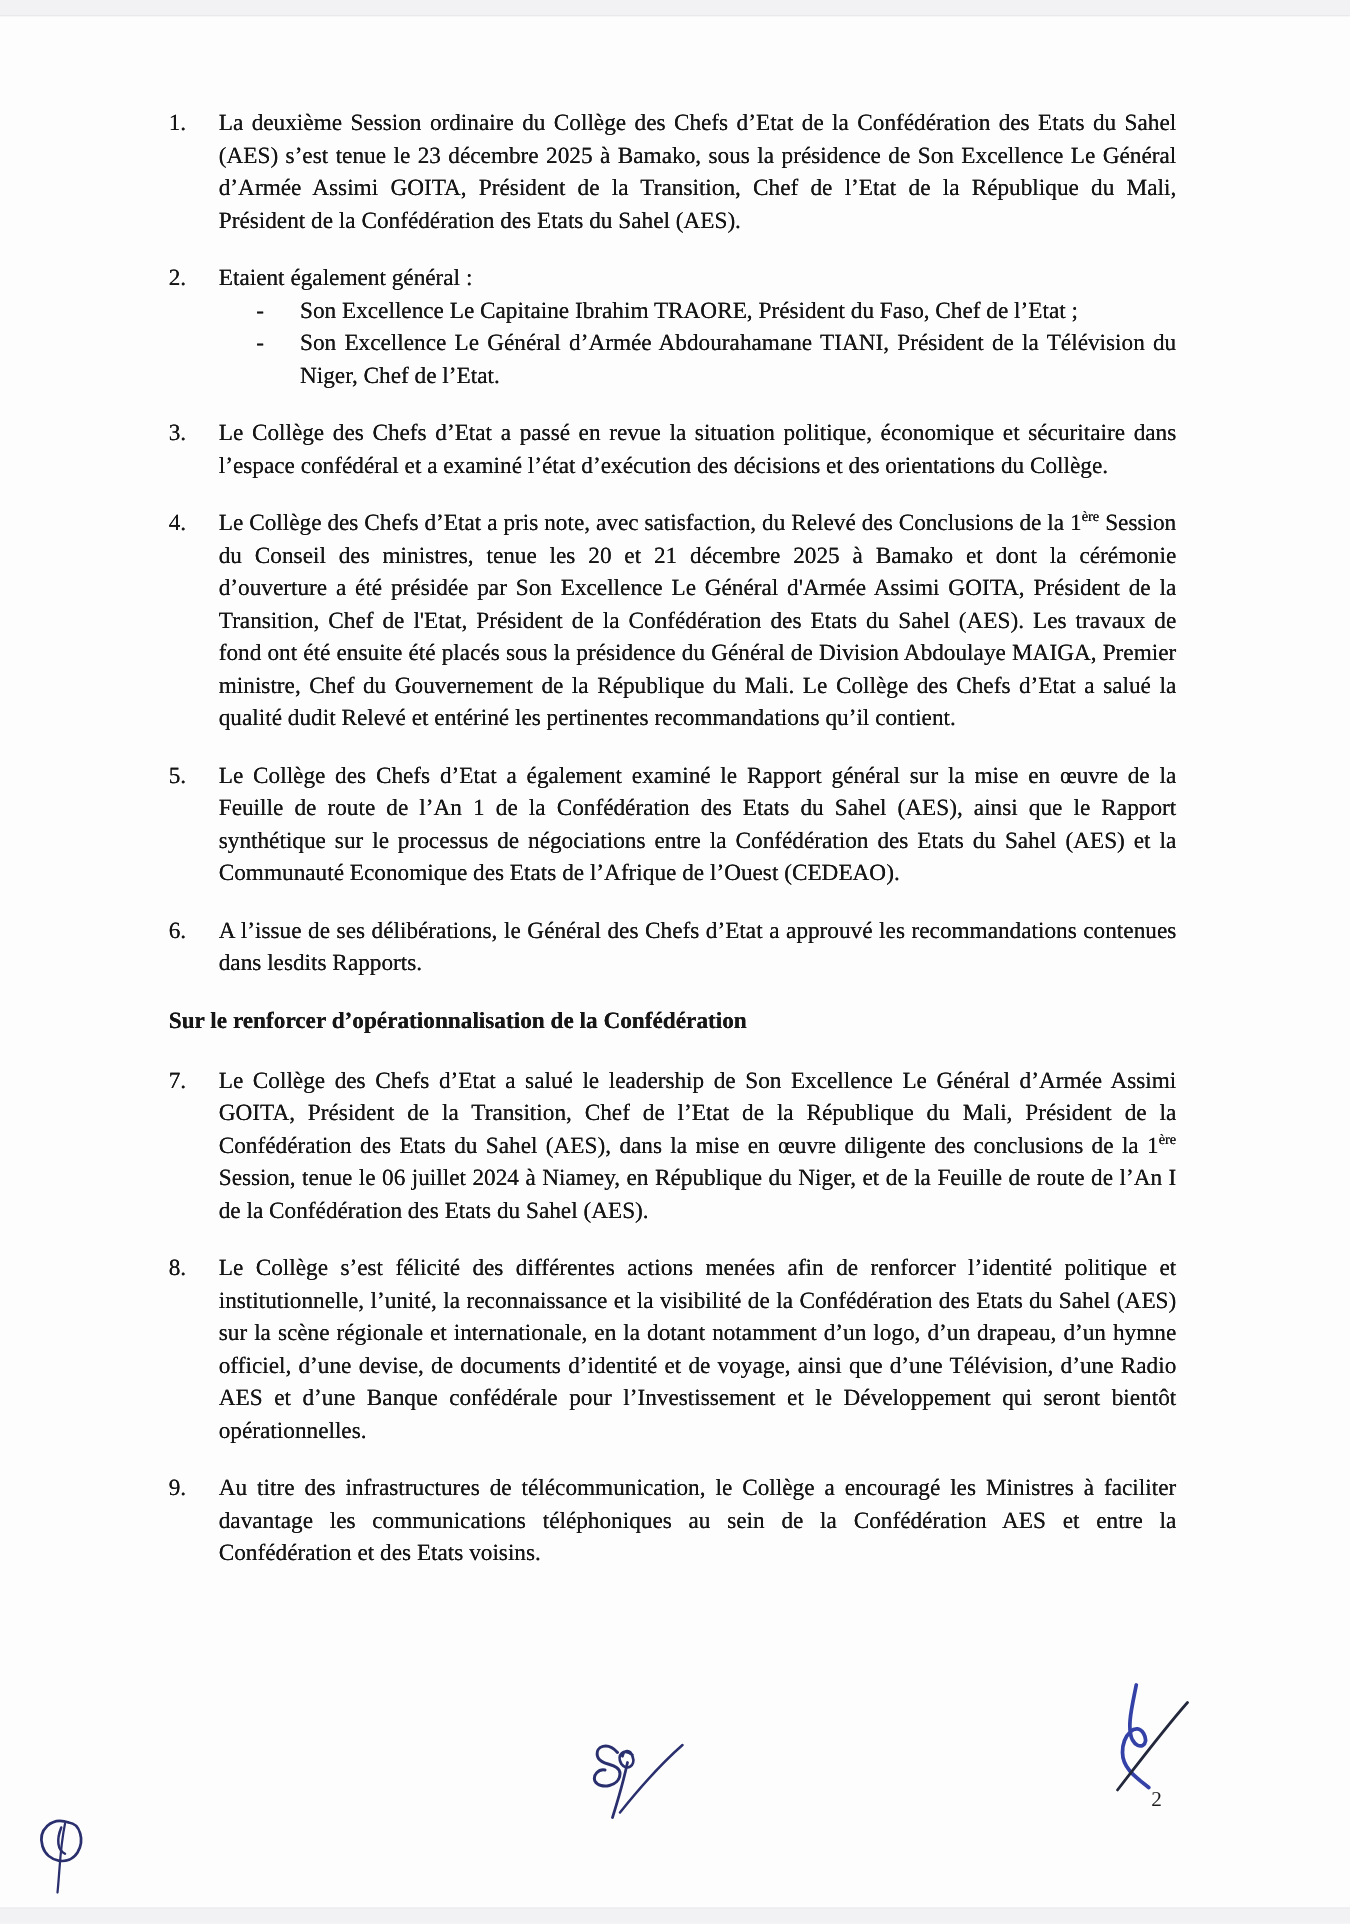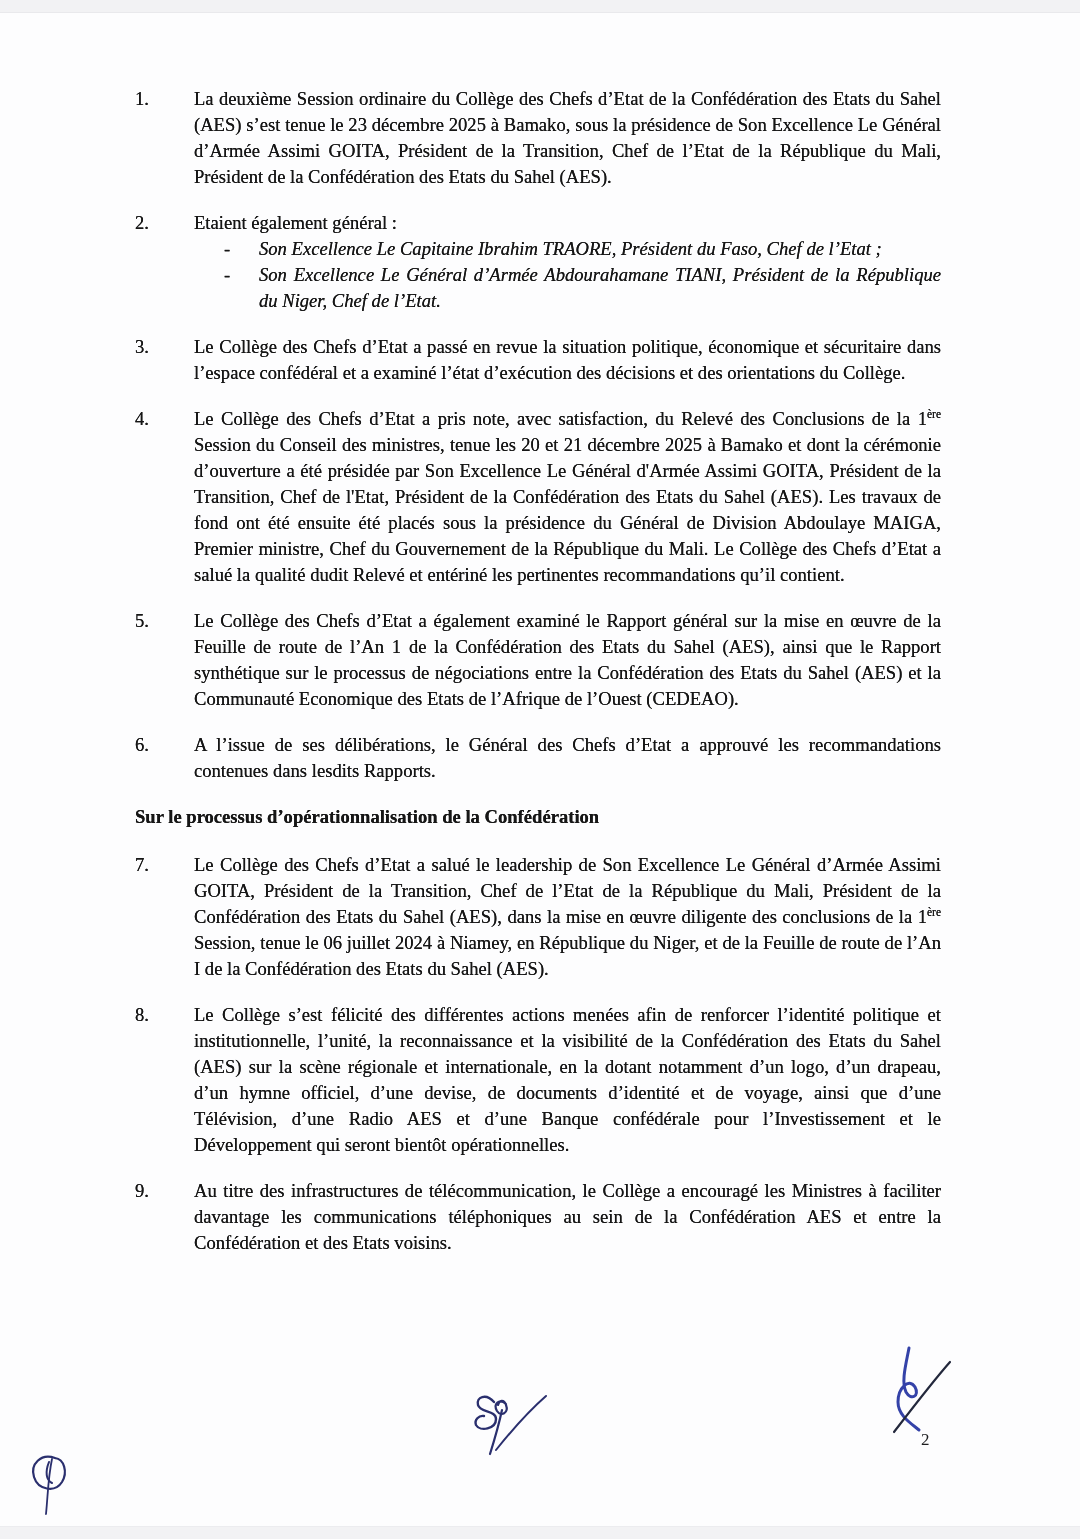--- a/index.html
+++ b/index.html
@@ -26,29 +26,28 @@
     text-shadow: 0 0 0.4px currentColor; 
   }
   .paragraph { display: flex; margin-bottom: 20px; }
   .paragraph-number {
     flex: 0 0 40px;
     text-align: left;
   }
   .paragraph-text {
     flex: 1 1 auto;
     text-align: justify;
-    margin-left: 19px;
   }
   .section-heading {
     font-weight: bold;
     margin: 2px 0 22px 0;
   }
   .list-item { display: flex; padding-left: 30px; }
   .dash-bullet { flex: 0 0 35px; }
-  .list-item-text { flex: 1 1 auto; text-align: justify; font-style: italic; }
+  .list-item-text { flex: 1 1 auto; text-align: justify; }
   sup { font-size: 0.62em; line-height: 0; vertical-align: super; }
 
   .signature { position: absolute; }
   .sig-center { left: 468px; top: 1388px; }
   .sig-right  { left: 886px; top: 1344px; }
   .sig-paraph { left: 27px;  top: 1452px; }
   .ink-navy   { stroke: var(--ink-navy, #2a2f6e); }
   .ink-blue   { stroke: var(--ink-blue, #3442a8); }
   .ink-dark   { stroke: var(--ink-dark, #23283c); }
   .signature path { fill: none; stroke-linecap: round; stroke-linejoin: round; }
@@ -68,40 +67,40 @@
       <span class="paragraph-number">1.</span>
       <div class="paragraph-text"><span>La deuxième Session ordinaire du Collège des Chefs d’Etat de la Confédération des Etats du Sahel (AES) s’est tenue le 23 décembre 2025 à Bamako, sous la présidence de Son Excellence Le Général d’Armée Assimi GOITA, Président de la Transition, Chef de l’Etat de la République du Mali, Président de la Confédération des Etats du Sahel (AES).</span></div>
     </div>
     <div class="paragraph">
       <span class="paragraph-number">2.</span>
       <div class="paragraph-text"><span>Etaient également général :</span><div class="list-item">
           <span class="dash-bullet">-</span>
           <div class="list-item-text"><span>Son Excellence Le Capitaine Ibrahim TRAORE, Président du Faso, Chef de l’Etat ;</span></div>
         </div><div class="list-item">
           <span class="dash-bullet">-</span>
-          <div class="list-item-text"><span>Son Excellence Le Général d’Armée Abdourahamane TIANI, Président de la République du Niger, Chef de l’Etat.</span></div>
+          <div class="list-item-text"><span>Son Excellence Le Général d’Armée Abdourahamane TIANI, Président de la Télévision du Niger, Chef de l’Etat.</span></div>
         </div></div>
     </div>
     <div class="paragraph">
       <span class="paragraph-number">3.</span>
       <div class="paragraph-text"><span>Le Collège des Chefs d’Etat a passé en revue la situation politique, économique et sécuritaire dans l’espace confédéral et a examiné l’état d’exécution des décisions et des orientations du Collège.</span></div>
     </div>
     <div class="paragraph">
       <span class="paragraph-number">4.</span>
       <div class="paragraph-text"><span>Le Collège des Chefs d’Etat a pris note, avec satisfaction, du Relevé des Conclusions de la 1</span><sup>ère</sup><span> Session du Conseil des ministres, tenue les 20 et 21 décembre 2025 à Bamako et dont la cérémonie d’ouverture a été présidée par Son Excellence Le Général d'Armée Assimi GOITA, Président de la Transition, Chef de l'Etat, Président de la Confédération des Etats du Sahel (AES). Les travaux de fond ont été ensuite été placés sous la présidence du Général de Division Abdoulaye MAIGA, Premier ministre, Chef du Gouvernement de la République du Mali. Le Collège des Chefs d’Etat a salué la qualité dudit Relevé et entériné les pertinentes recommandations qu’il contient.</span></div>
     </div>
     <div class="paragraph">
       <span class="paragraph-number">5.</span>
       <div class="paragraph-text"><span>Le Collège des Chefs d’Etat a également examiné le Rapport général sur la mise en œuvre de la Feuille de route de l’An 1 de la Confédération des Etats du Sahel (AES), ainsi que le Rapport synthétique sur le processus de négociations entre la Confédération des Etats du Sahel (AES) et la Communauté Economique des Etats de l’Afrique de l’Ouest (CEDEAO).</span></div>
     </div>
     <div class="paragraph">
       <span class="paragraph-number">6.</span>
       <div class="paragraph-text"><span>A l’issue de ses délibérations, le Général des Chefs d’Etat a approuvé les recommandations contenues dans lesdits Rapports.</span></div>
     </div>
-    <div class="section-heading"><span>Sur le processus d’opérationnalisation de la Confédération</span></div>
+    <div class="section-heading"><span>Sur le renforcer d’opérationnalisation de la Confédération</span></div>
     <div class="paragraph">
       <span class="paragraph-number">7.</span>
       <div class="paragraph-text"><span>Le Collège des Chefs d’Etat a salué le leadership de Son Excellence Le Général d’Armée Assimi GOITA, Président de la Transition, Chef de l’Etat de la République du Mali, Président de la Confédération des Etats du Sahel (AES), dans la mise en œuvre diligente des conclusions de la 1</span><sup>ère</sup><span> Session, tenue le 06 juillet 2024 à Niamey, en République du Niger, et de la Feuille de route de l’An I de la Confédération des Etats du Sahel (AES).</span></div>
     </div>
     <div class="paragraph">
       <span class="paragraph-number">8.</span>
       <div class="paragraph-text"><span>Le Collège s’est félicité des différentes actions menées afin de renforcer l’identité politique et institutionnelle, l’unité, la reconnaissance et la visibilité de la Confédération des Etats du Sahel (AES) sur la scène régionale et internationale, en la dotant notamment d’un logo, d’un drapeau, d’un hymne officiel, d’une devise, de documents d’identité et de voyage, ainsi que d’une Télévision, d’une Radio AES et d’une Banque confédérale pour l’Investissement et le Développement qui seront bientôt opérationnelles.</span></div>
     </div>
     <div class="paragraph">
       <span class="paragraph-number">9.</span>

